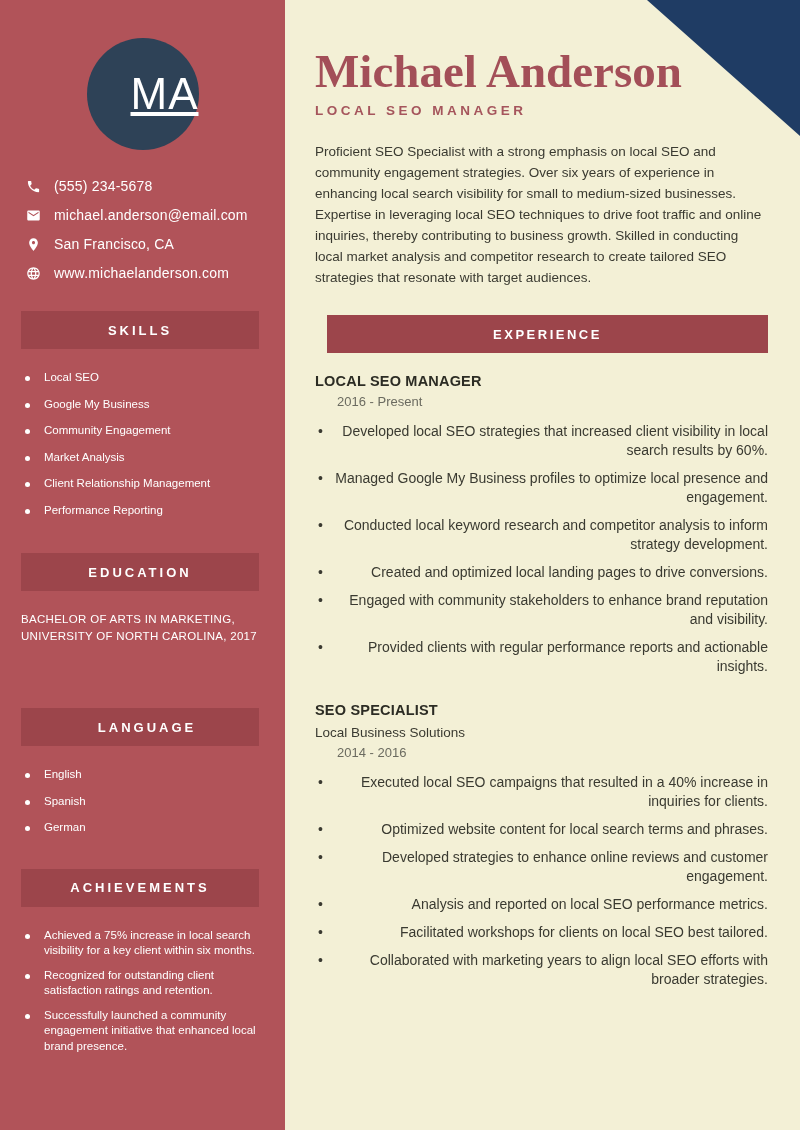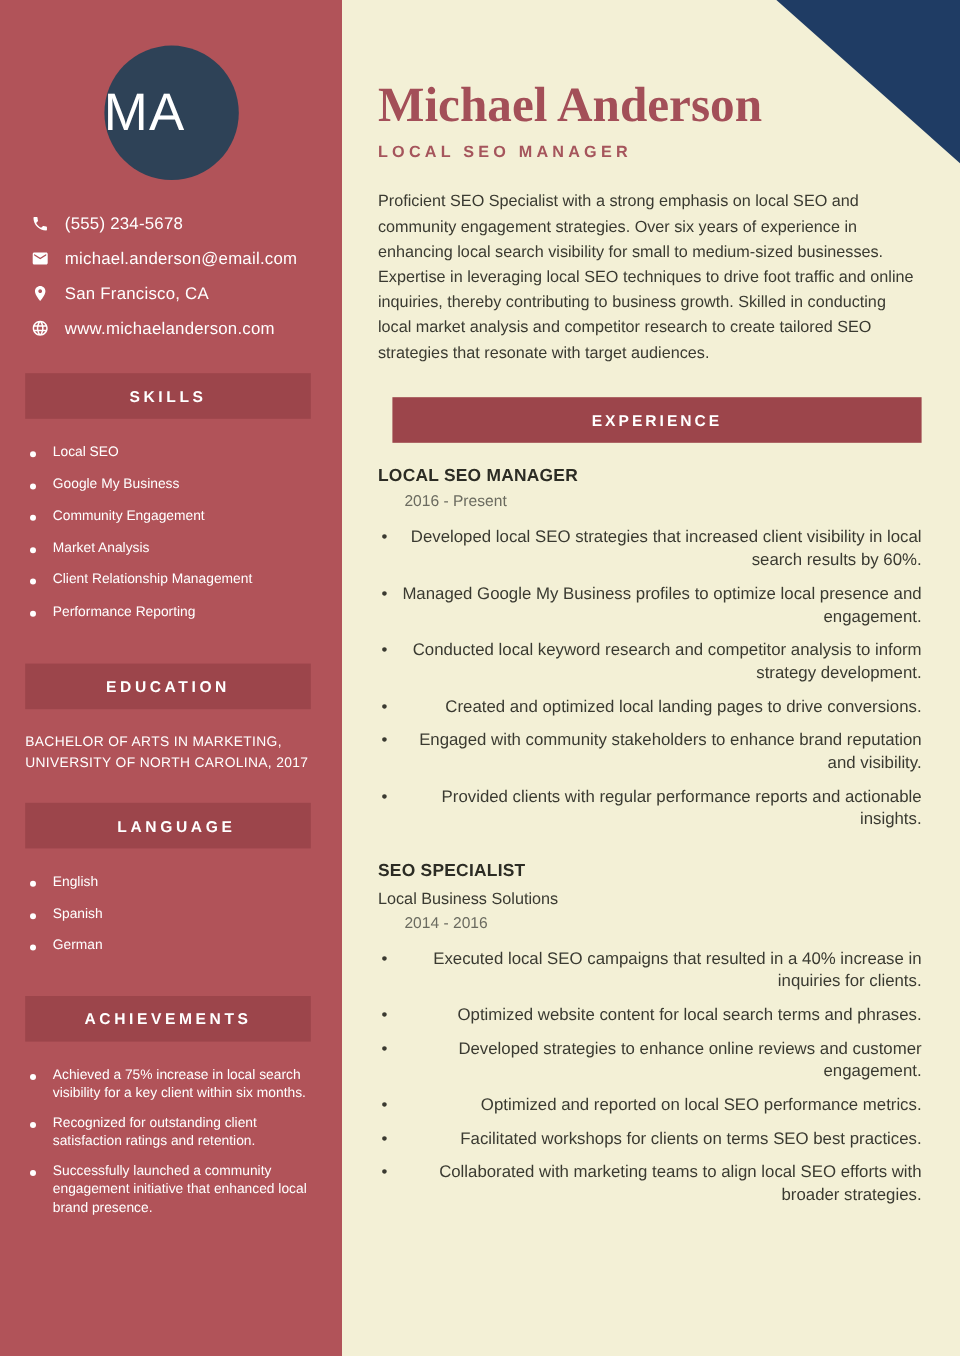--- a/index.html
+++ b/index.html
@@ -15,53 +15,53 @@
     --muted:#6b6b60;
   }
   *{box-sizing:border-box;margin:0;padding:0;}
   html,body{width:800px;}
   body{font-family:"Liberation Sans","DejaVu Sans",sans-serif;}
   .page{width:800px;height:1130px;display:flex;overflow:hidden;background:var(--cream);}
 
   
   .sidebar{width:285px;flex-shrink:0;background:var(--sidebar);color:#fff;}
   .avatar{width:112px;height:112px;border-radius:50%;background:var(--avatar);
-    margin:38px auto 0;display:flex;align-items:center;justify-content:flex-start;}
+    margin:38px auto 0;display:flex;align-items:center;justify-content:flex-end;text-decoration:underline;}
   .avatar span{font-size:44px;font-weight:500;color:#fff;letter-spacing:1px;}
 
   .contact{list-style:none;margin:28px 14px 0 26px;}
   .contact li{display:flex;align-items:center;gap:13px;margin-bottom:13px;
     font-size:14px;letter-spacing:0.2px;}
   .cicon{width:15px;height:15px;flex-shrink:0;display:inline-flex;}
   .cicon svg{width:15px;height:15px;fill:#fff;}
 
   .band{height:38px;background:var(--band);color:#fff;display:flex;align-items:center;
     justify-content:center;font-weight:bold;font-size:13px;letter-spacing:3px;margin-left:12px;}
   .sideband{margin:0 26px 0 21px;}
   .sb-skills{margin-top:30px;}
   .sb-education{margin-top:35px;}
-  .sb-language{margin-top:24px;padding-left:14px;}
+  .sb-language{margin-top:63px;padding-left:14px;}
   .sb-achievements{margin-top:33px;}
 
   .dotlist{list-style:none;margin:21px 14px 0 22px;}
   .dotlist li{position:relative;padding-left:22px;margin-bottom:11px;
     font-size:11.5px;line-height:15.5px;}
   .dotlist li::before{content:"";position:absolute;left:3px;top:6px;width:5px;height:5px;
     border-radius:50%;background:#fff;}
   .achv li{margin-bottom:9px;padding-right:4px;}
 
   .edu{margin:20px 24px 0 21px;font-weight:normal;font-size:11.5px;line-height:17px;
     letter-spacing:0.3px;text-transform:uppercase;}
 
   
   .main{flex:1;background:var(--cream);position:relative;padding:0 32px 0 30px;}
   .corner{position:absolute;top:0;right:0;width:0;height:0;
     border-top:136px solid var(--navy);border-left:153px solid transparent;}
-  h1.name{margin-top:62px;font-family:"Liberation Serif","DejaVu Serif",serif;
-    font-weight:700;font-size:41px;line-height:50px;color:var(--name-red);}
+  h1.name{margin-top:46px;font-family:"Liberation Serif","DejaVu Serif",serif;
+    font-weight:700;font-size:47px;line-height:50px;color:var(--name-red);}
   .jobtitle-top{margin-top:7px;font-size:13.5px;font-weight:bold;letter-spacing:3.5px;
     color:var(--subtitle-red);}
   .summary{margin-top:23px;font-size:13.5px;line-height:21px;color:var(--ink);}
   .main-band{margin-top:27px;letter-spacing:2.5px;}
 
   .job h2{margin-top:20px;font-size:14.5px;letter-spacing:0.2px;color:var(--ink-strong);}
   .job .company{margin-top:7px;font-size:13.5px;color:var(--ink);}
   .job .dates{margin-top:5px;font-size:13px;color:var(--muted);margin-left:22px;}
   .bullets{list-style:none;margin-top:13px;}
   .bullets li{position:relative;padding-left:20px;margin-bottom:9px;
@@ -175,20 +175,20 @@
     </section>
 
     <section class="job job2">
       <h2>SEO SPECIALIST</h2>
       <div class="company">Local Business Solutions</div>
       <div class="dates">2014 - 2016</div>
       <ul class="bullets">
           <li>Executed local SEO campaigns that resulted in a 40% increase in inquiries for clients.</li>
           <li>Optimized website content for local search terms and phrases.</li>
           <li>Developed strategies to enhance online reviews and customer engagement.</li>
-          <li>Optimized and reported on local SEO performance metrics.</li>
-          <li>Facilitated workshops for clients on terms SEO best practices.</li>
-          <li>Collaborated with marketing teams to align local SEO efforts with broader strategies.</li>
+          <li>Analysis and reported on local SEO performance metrics.</li>
+          <li>Facilitated workshops for clients on local SEO best tailored.</li>
+          <li>Collaborated with marketing years to align local SEO efforts with broader strategies.</li>
         </ul>
     </section>
   </main>
 
 </div>
 
 </body></html>

